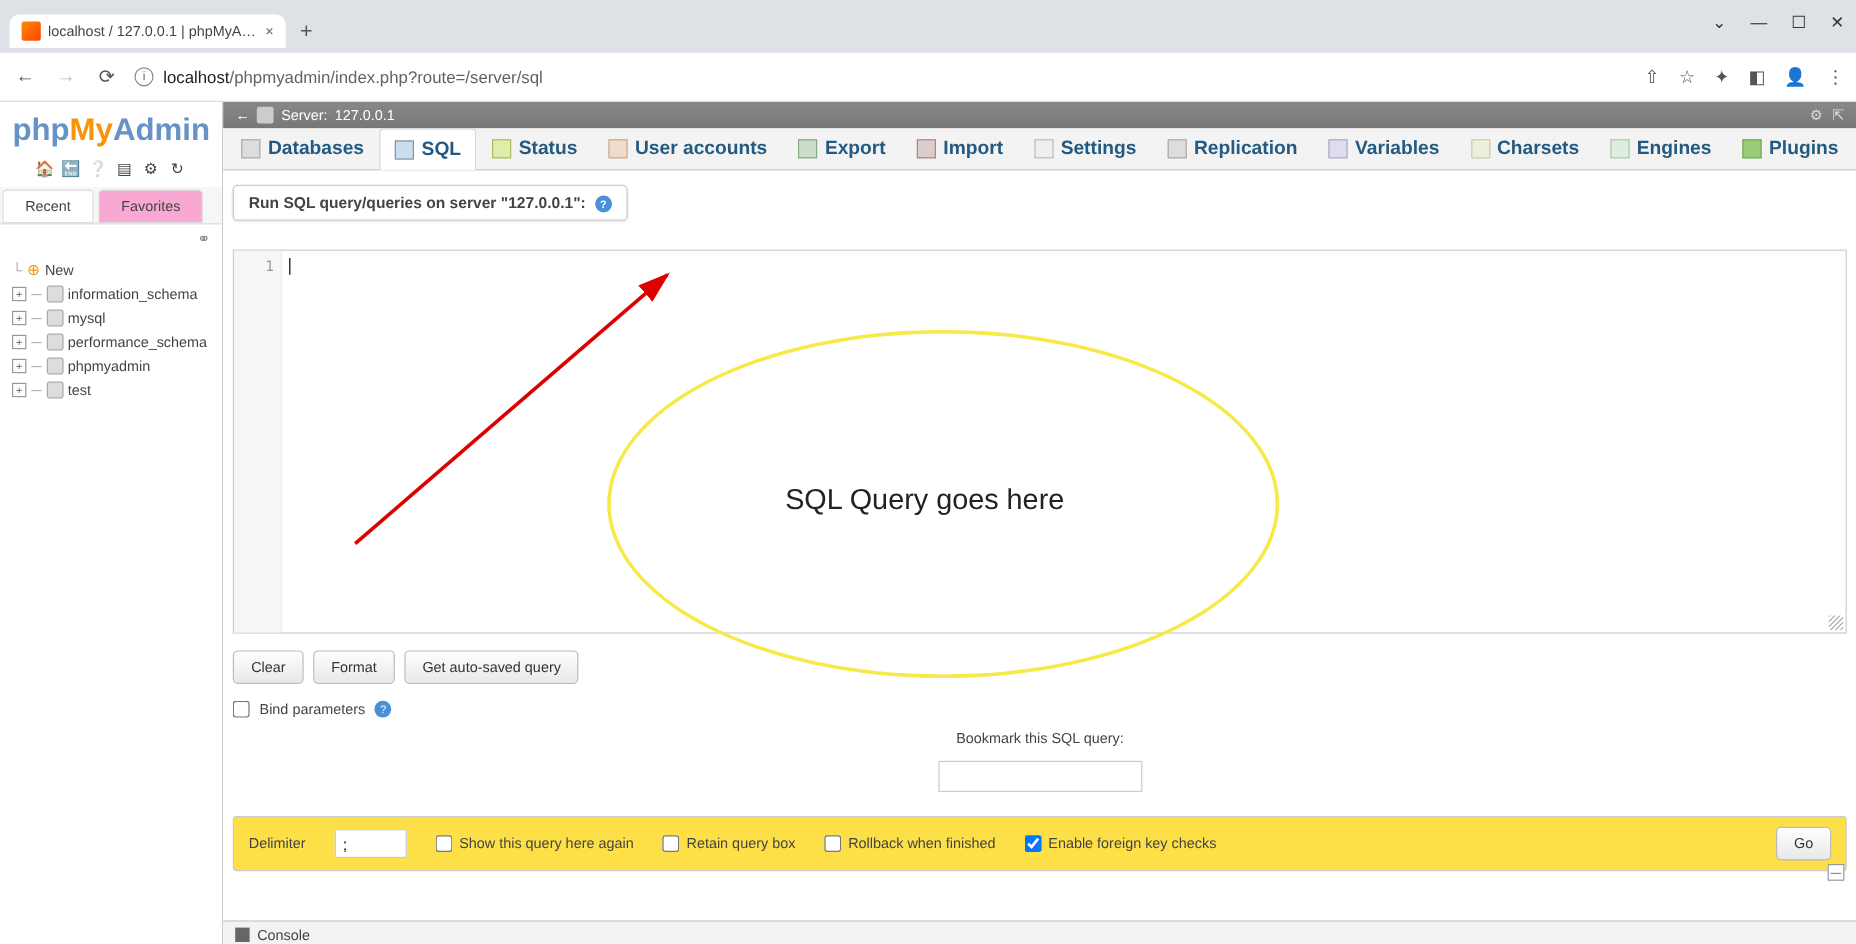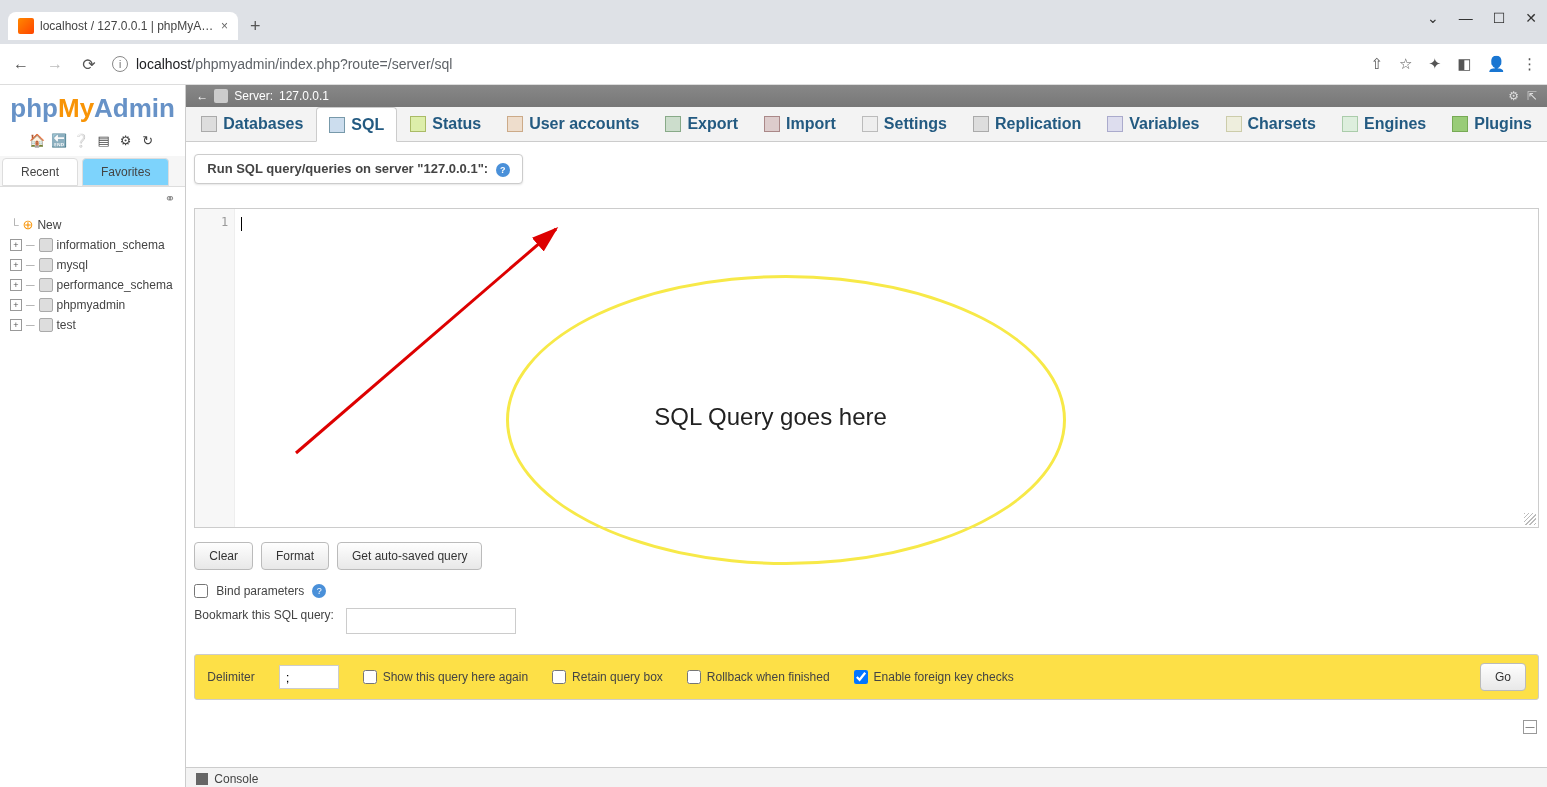--- a/index.html
+++ b/index.html
@@ -32,21 +32,21 @@
 
 .sidebar { width: 240px; background: #fff; border-right: 1px solid #ccc; display: flex; flex-direction: column; position: relative; }
 .logo { text-align: center; padding: 8px 0 4px; font-size: 26px; font-weight: bold; }
 .logo .php { color: #6792c7; }
 .logo .my { color: #f89406; }
 .logo .admin { color: #6792c7; }
 .sidebar-icons { display: flex; justify-content: center; gap: 6px; padding: 4px 0 8px; }
 .sidebar-icons span { width: 16px; height: 16px; display: inline-flex; align-items: center; justify-content: center; font-size: 13px; cursor: pointer; }
 .side-tabs { display: flex; border-bottom: 1px solid #ddd; background: #f6f6f6; font-size: 12px; }
 .side-tab { padding: 6px 18px; cursor: pointer; border: 1px solid #ddd; background: #fff; border-radius: 4px 4px 0 0; margin: 2px 2px 0 2px; }
-.side-tab:not(.active) { background: #7dd3fc; }
+.side-tab:not(.active) { background: #f9a8d4; }
 .link-icon { text-align: right; padding: 4px 10px; color: #888; }
 .db-tree { padding: 4px 0 0 6px; font-size: 12px; }
 .tree-item { display: flex; align-items: center; gap: 4px; padding: 3px 4px; cursor: pointer; }
 .tree-item .expander { width: 12px; height: 12px; border: 1px solid #999; display: flex; align-items: center; justify-content: center; font-size: 9px; color: #555; background: #fff; }
 .tree-item .branch { color: #aaa; }
 .tree-item .db-icon { width: 14px; height: 14px; background: #ddd; border: 1px solid #aaa; border-radius: 2px; }
 .tree-item .new-icon { color: #f89406; font-size: 13px; }
 
 
 .main { flex: 1; display: flex; flex-direction: column; background: #fff; position: relative; }
@@ -85,21 +85,21 @@
 
 .annotation-ellipse { position: absolute; border: 3px solid #f7e948; border-radius: 50%; width: 560px; height: 290px; left: 320px; top: 190px; pointer-events: none; }
 .annotation-text { position: absolute; left: 468px; top: 318px; font-size: 24px; color: #222; pointer-events: none; }
 .annotation-arrow { position: absolute; left: 100px; top: 138px; width: 280px; height: 240px; pointer-events: none; }
 
 .btn-row { display: flex; gap: 8px; margin-bottom: 14px; }
 .btn { background: linear-gradient(#fefefe,#e8e8e8); border: 1px solid #bbb; border-radius: 4px; padding: 6px 14px; font-size: 12px; cursor: pointer; color: #333; }
 
 .check-row { display: flex; align-items: flex-end; gap: 8px; margin: 10px 0; font-size: 12px; }
 .check-row .help { display: inline-flex; width: 14px; height: 14px; background: #4a90d9; color: #fff; border-radius: 50%; align-items: center; justify-content: center; font-size: 9px; }
-.bookmark-row { display: flex; gap: 12px; margin: 4px 0 20px; font-size: 12px; }
+.bookmark-row { display: flex; align-items: center; gap: 12px; margin: 4px 0 20px; font-size: 12px; flex-direction: column; }
 .bookmark-row input { border: 1px solid #ccc; padding: 4px; width: 170px; height: 26px; }
 
 .footer-bar { background: #fde047; border: 1px solid #ccc; padding: 8px 12px; display: flex; align-items: center; gap: 24px; font-size: 12px; border-radius: 3px; }
 .footer-bar .delim-input { width: 60px; border: 1px solid #ccc; padding: 3px 6px; height: 24px; }
 .footer-bar label { display: flex; align-items: center; gap: 6px; }
 .footer-bar .go { margin-left: auto; }
 
 .collapse-marker { position: absolute; right: 10px; bottom: 56px; width: 14px; height: 14px; border: 1px solid #999; background: #fff; display: flex; align-items: center; justify-content: center; font-size: 9px; cursor: pointer; }
 
 .console-bar { position: absolute; bottom: 0; left: 0; right: 0; background: #f3f3f3; border-top: 1px solid #ccc; padding: 4px 10px; font-size: 12px; display: flex; align-items: center; gap: 6px; }

